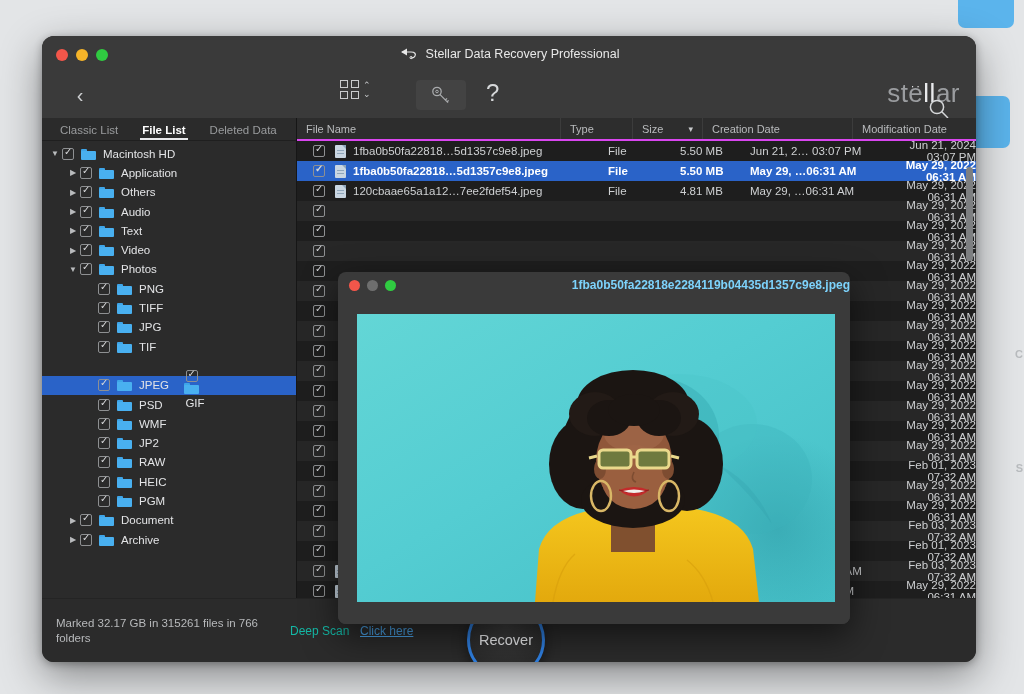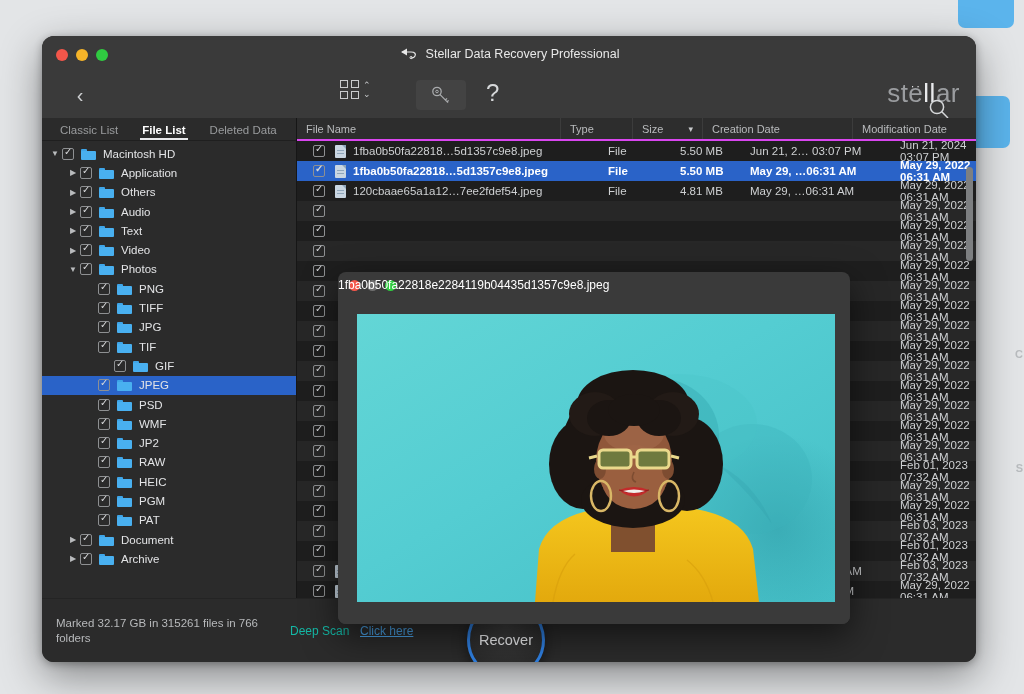--- a/index.html
+++ b/index.html
@@ -113,35 +113,35 @@
   .fico { width: 11px; height: 13px; flex: 0 0 11px; background: #c9d6e2; border-radius: 1px;
           margin-right: 7px; position: relative; }
   .fico::before { content:""; position:absolute; right:0; top:0; border-width:0 4px 4px 0;
                   border-style:solid; border-color: transparent #8fa6bb transparent transparent; }
   .fico::after { content:""; position:absolute; left:2px; top:5px; width:7px; height:1px;
                  background:#8fa6bb; box-shadow: 0 3px 0 #8fa6bb; }
   .c-name { flex: 0 0 264px; overflow: hidden; white-space: nowrap; display: flex; align-items: center; }
   .c-type { flex: 0 0 72px; padding-left: 9px; }
   .c-size { flex: 0 0 70px; padding-left: 9px; }
   .c-cdate { flex: 0 0 150px; padding-left: 9px; }
-  .c-mdate { flex: 1; padding-left: 9px; }
+  .c-mdate { flex: 1; padding-left: 9px; text-align: right; }
   #vscroll { position: absolute; right: 3px; top: 26px; width: 7px; height: 94px;
              background: #7d7f81; border-radius: 4px; }
 
   
   #preview {
     position: absolute; left: 296px; top: 154px; width: 512px; height: 352px;
     background: #3a3a3a; border-radius: 8px; overflow: hidden;
     box-shadow: 0 12px 34px rgba(0,0,0,.55); z-index: 20;
   }
   #pv-title { height: 26px; position: relative; }
   #pv-lights { position: absolute; left: 11px; top: 8px; display: flex; gap: 7px; }
   #pv-lights .light { width: 11px; height: 11px; }
-  #pv-name { position: absolute; left: 0; right: 0; top: 6px; text-align: left;
-             color: #ffffff; font-size: 12px; font-weight: normal; }
+  #pv-name { position: absolute; left: 0; right: 0; top: 6px; text-align: right;
+             color: #7dd3fc; font-size: 12px; font-weight: bold; }
   #pv-img { position: absolute; left: 19px; top: 42px; width: 478px; height: 288px;
             overflow: hidden; background: #52cdd1; }
   #pv-close-strip { position: absolute; left: 0; right: 0; bottom: 0; height: 20px; background: #3a3a3a; }
 
   
   #footer { height: 64px; flex: 0 0 64px; background: #2b2b2b; position: relative;
             border-top: 1px solid #242424; }
   #marked { position: absolute; left: 14px; top: 17px; width: 215px; color: #b7b9bb;
             font-size: 11.5px; line-height: 15px; }
   #deepscan { position: absolute; left: 248px; top: 25px; color: #14b8a6; font-size: 12px;
@@ -292,21 +292,21 @@
               <span class="cb"></span>
               <span class="fld"></span>
               <span class="tlabel">JPG</span>
             </div>
             <div class="trow" style="padding-left: 42px;">
               <span class="tw"></span>
               <span class="cb"></span>
               <span class="fld"></span>
               <span class="tlabel">TIF</span>
             </div>
-            <div class="trow" style="padding-left: 58px;">
+            <div class="trow" style="padding-left: 58px; flex-direction: column;">
               <span class="tw"></span>
               <span class="cb"></span>
               <span class="fld"></span>
               <span class="tlabel">GIF</span>
             </div>
             <div class="trow sel" style="padding-left: 42px;">
               <span class="tw"></span>
               <span class="cb"></span>
               <span class="fld"></span>
               <span class="tlabel">JPEG</span>
@@ -339,26 +339,20 @@
               <span class="tw"></span>
               <span class="cb"></span>
               <span class="fld"></span>
               <span class="tlabel">HEIC</span>
             </div>
             <div class="trow" style="padding-left: 42px;">
               <span class="tw"></span>
               <span class="cb"></span>
               <span class="fld"></span>
               <span class="tlabel">PGM</span>
-            </div>
-            <div class="trow" style="padding-left: 42px;">
-              <span class="tw"></span>
-              <span class="cb"></span>
-              <span class="fld"></span>
-              <span class="tlabel">PAT</span>
             </div>
             <div class="trow" style="padding-left: 24px;">
               <span class="tw">▶</span>
               <span class="cb"></span>
               <span class="fld"></span>
               <span class="tlabel">Document</span>
             </div>
             <div class="trow" style="padding-left: 24px;">
               <span class="tw">▶</span>
               <span class="cb"></span>

